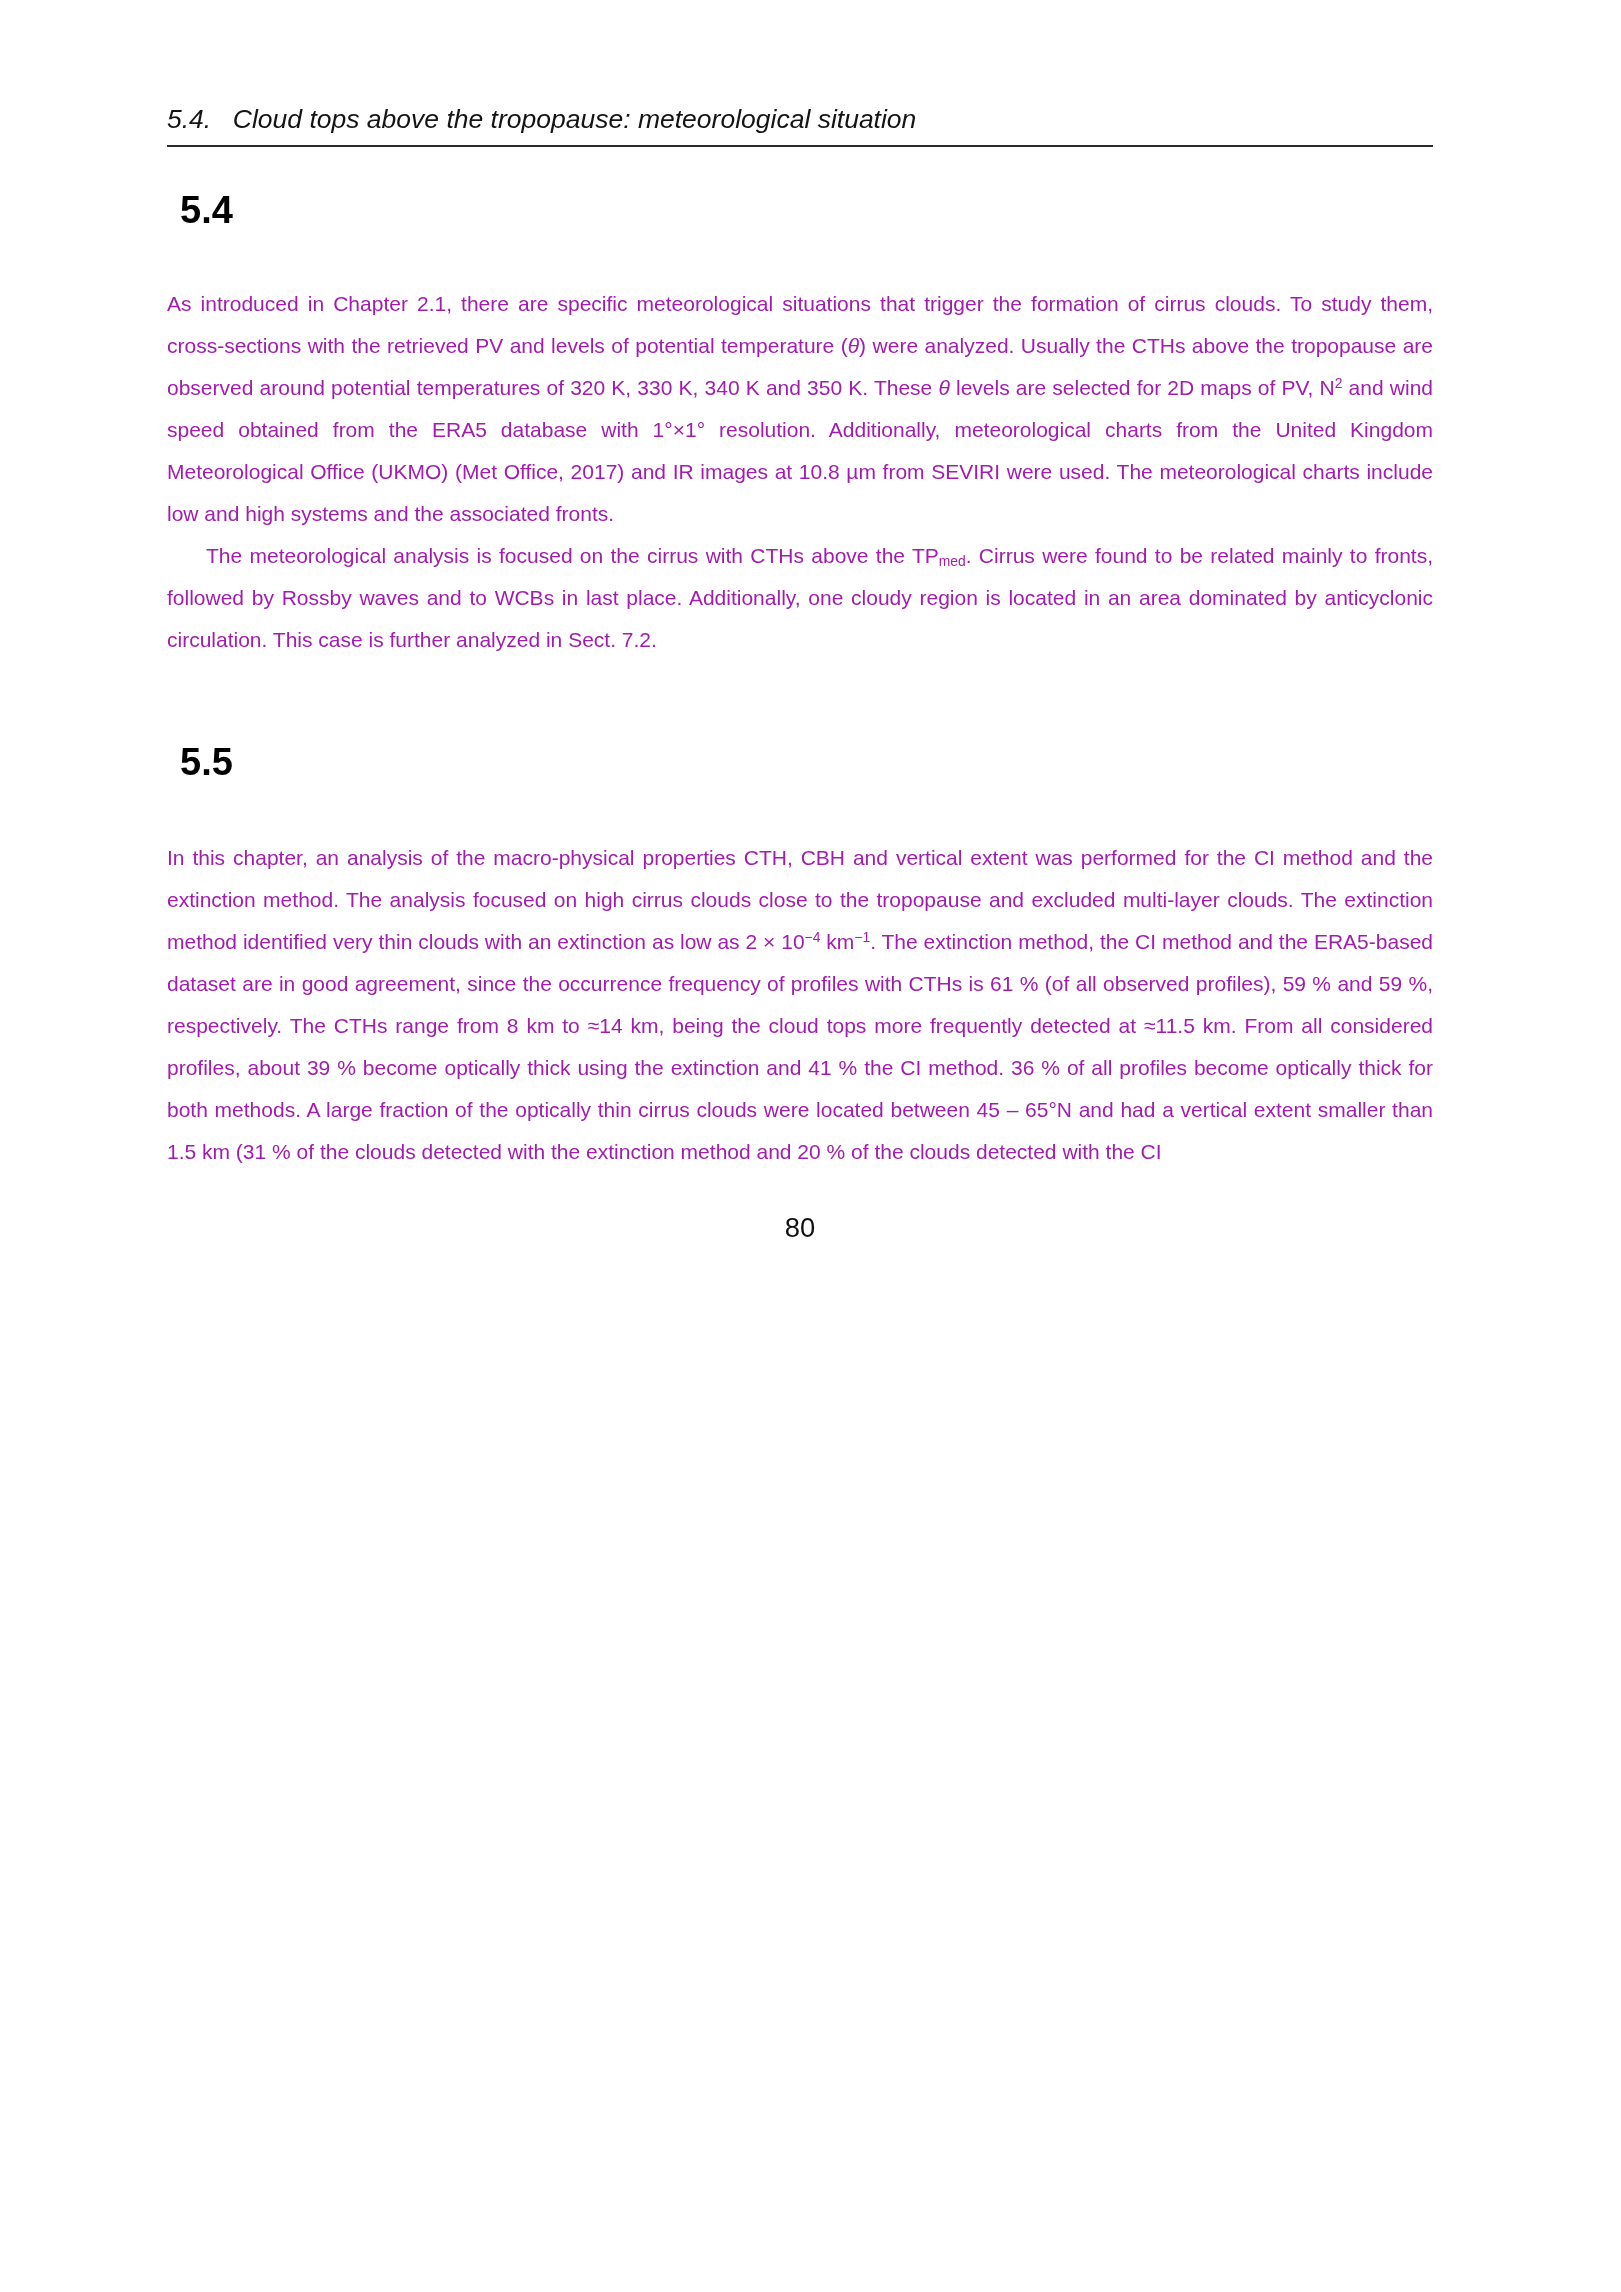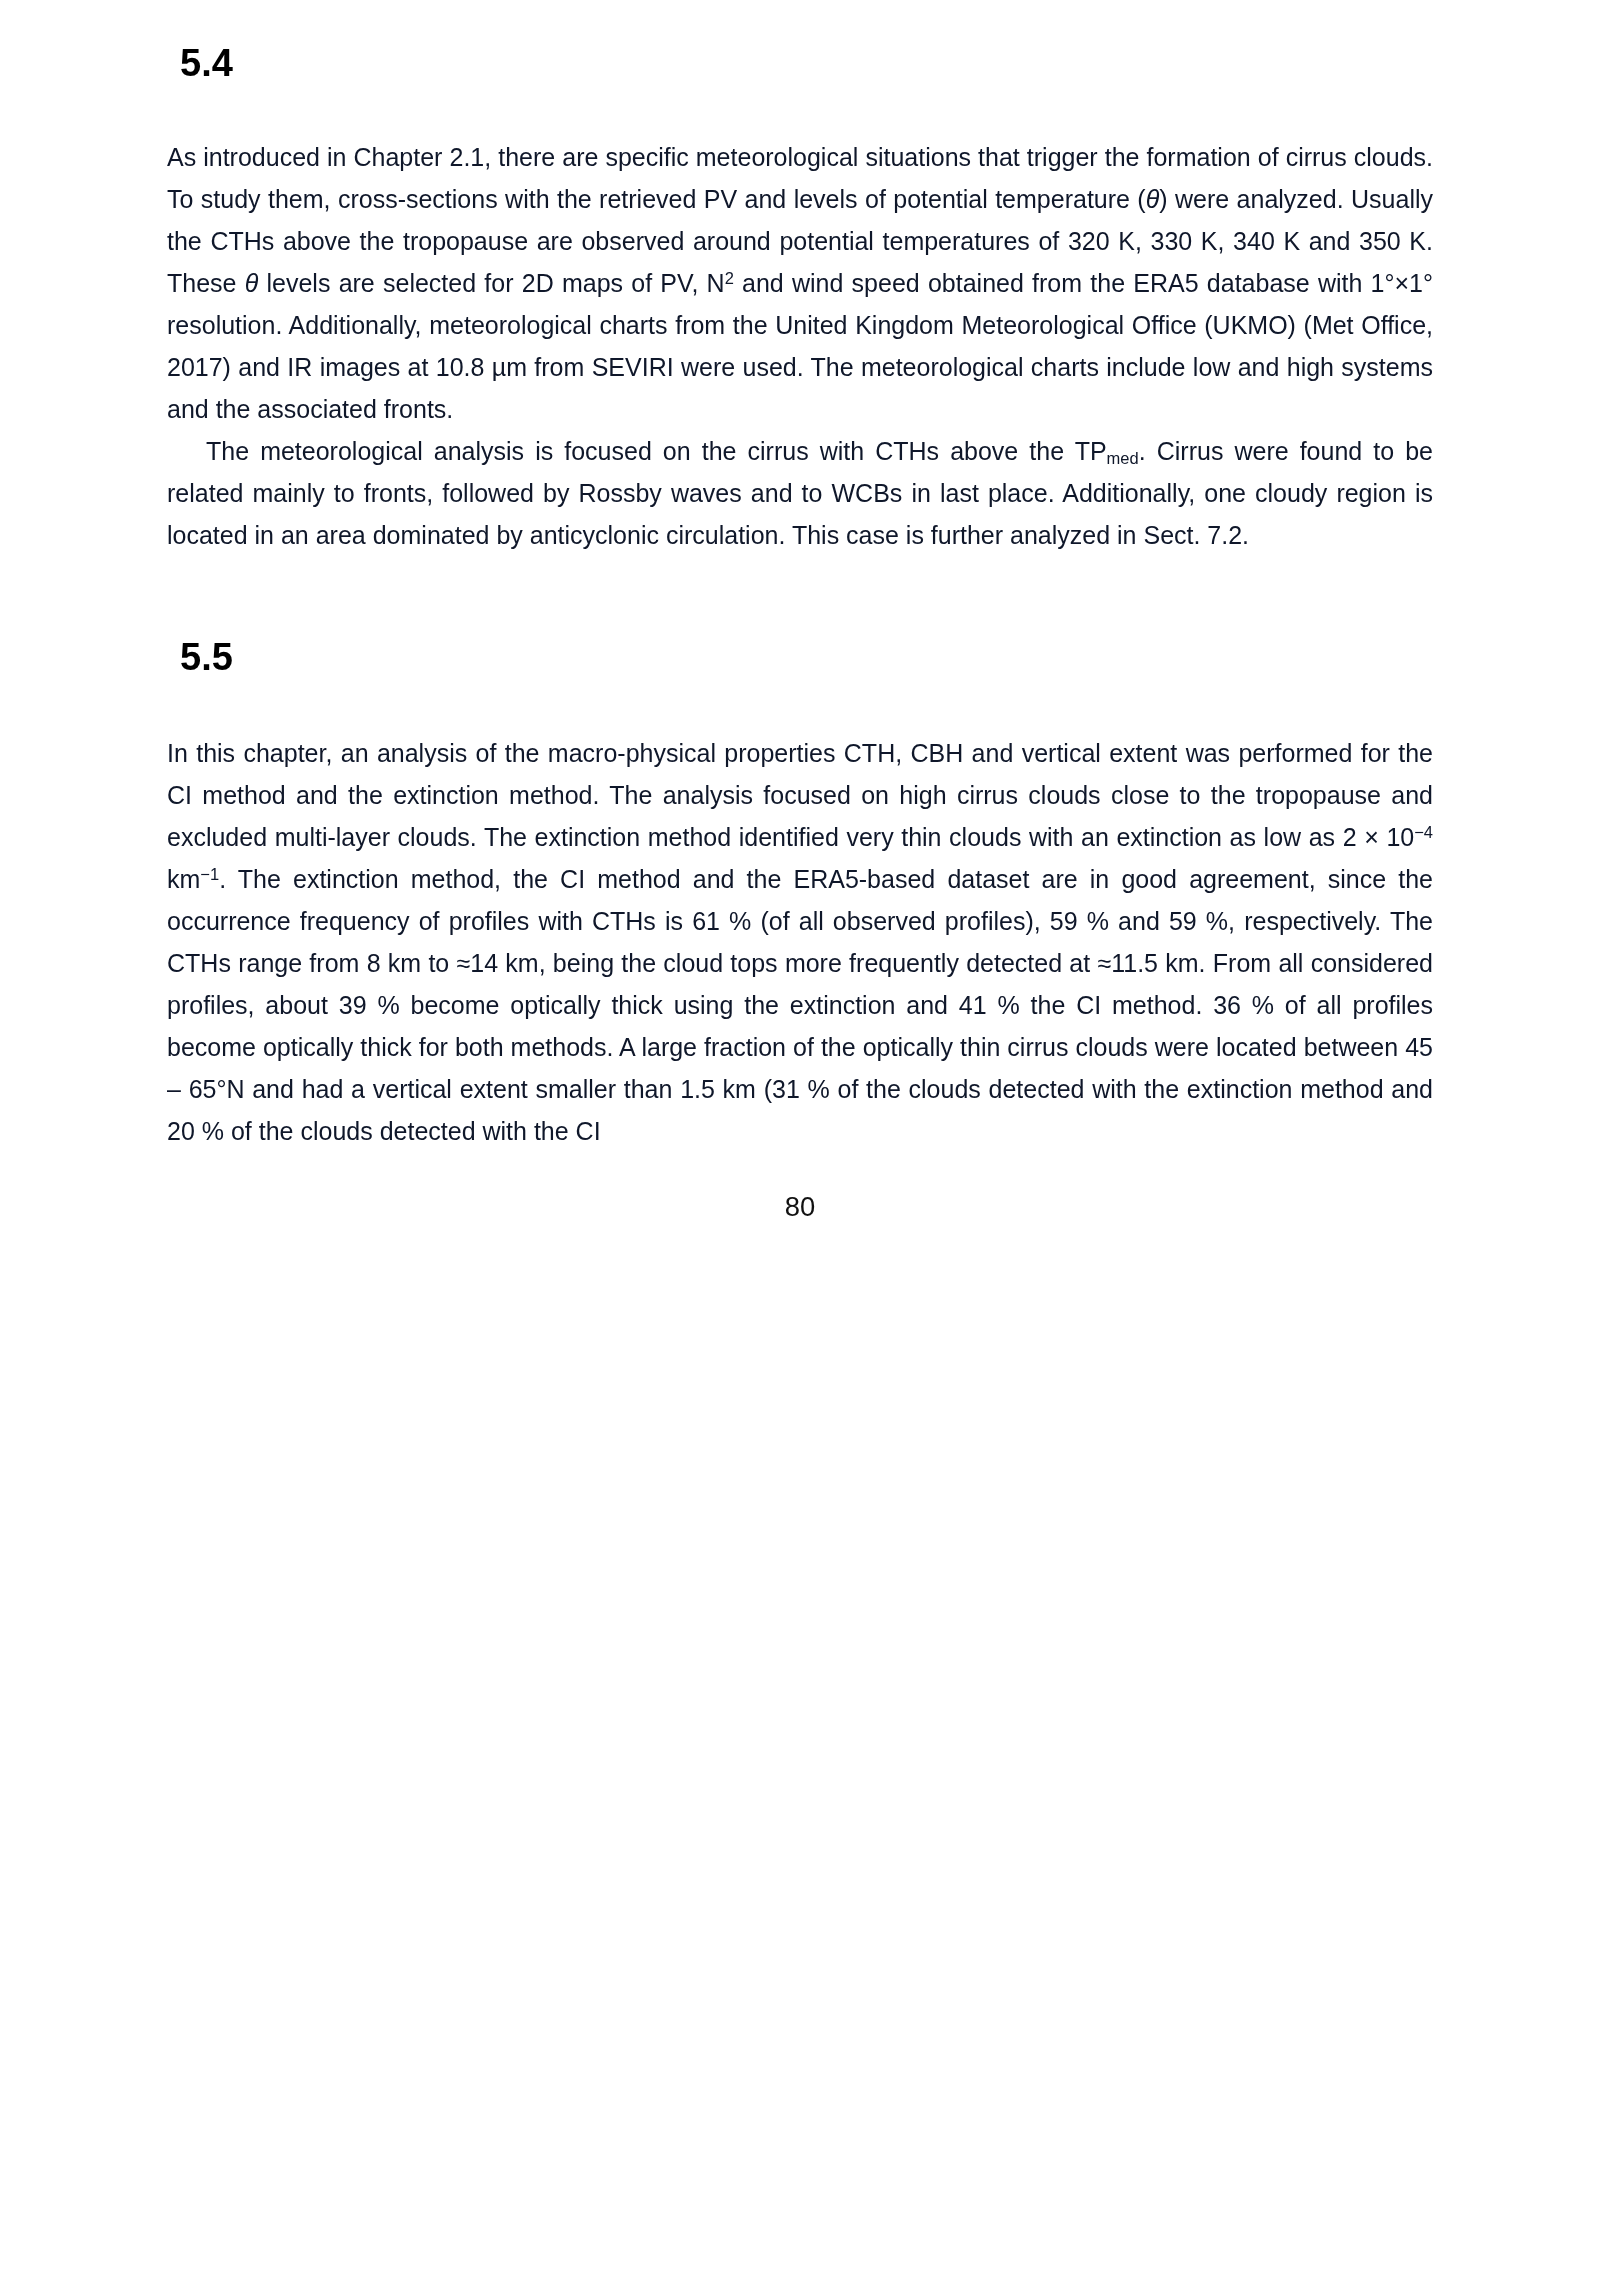--- a/index.html
+++ b/index.html
@@ -52,25 +52,25 @@
     font-size: 38px;
     line-height: 56px;
     margin-top: 73px;
     margin-bottom: 47px;
     align-items: center;
   }
   .sec-title {
     white-space: pre-line;
   }
   p.body-par {
-    font-size: 25px;
+    font-size: 21px;
     line-height: 42px;
     text-align: justify;
     margin: 0;
-    color: #0f172a;
+    color: #a21caf;
   }
   p.body-par.indent {
     text-indent: 39px;
   }
   sup, sub {
     font-size: 66%;
     line-height: 0;
     vertical-align: baseline;
     position: relative;
   }
@@ -84,20 +84,27 @@
     line-height: 39px;
     color: #111111;
   }
 </style>
 </head>
 <body>
 
 <div class="page">
   <div class="content">
 
+    <header>
+      <div class="running-head">
+        <span>5.4.</span>
+        <span>Cloud tops above the tropopause: meteorological situation</span>
+      </div>
+      <hr class="head-rule">
+    </header>
 
     <h1 class="sec-heading">
       <span class="sec-num">5.4</span>
     </h1>
 
     <p class="body-par"><span>As introduced in Chapter 2.1, there are specific meteorological situations that trigger the formation of cirrus clouds. To study them, cross-sections with the retrieved PV and levels of potential temperature (</span><span class="it">θ</span><span>) were analyzed. Usually the CTHs above the tropopause are observed around potential temperatures of 320 K, 330 K, 340 K and 350 K. These </span><span class="it">θ</span><span> levels are selected for 2D maps of PV, N</span><sup>2</sup><span> and wind speed obtained from the ERA5 database with 1°×1° resolution. Additionally, meteorological charts from the United Kingdom Meteorological Office (UKMO) (Met Office, 2017) and IR images at 10.8 µm from SEVIRI were used. The meteorological charts include low and high systems and the associated fronts.</span></p>
 
     <p class="body-par indent"><span>The meteorological analysis is focused on the cirrus with CTHs above the TP</span><sub>med</sub><span>. Cirrus were found to be related mainly to fronts, followed by Rossby waves and to WCBs in last place. Additionally, one cloudy region is located in an area dominated by anticyclonic circulation. This case is further analyzed in Sect. 7.2.</span></p>
 
     <h2 class="sec-heading">

